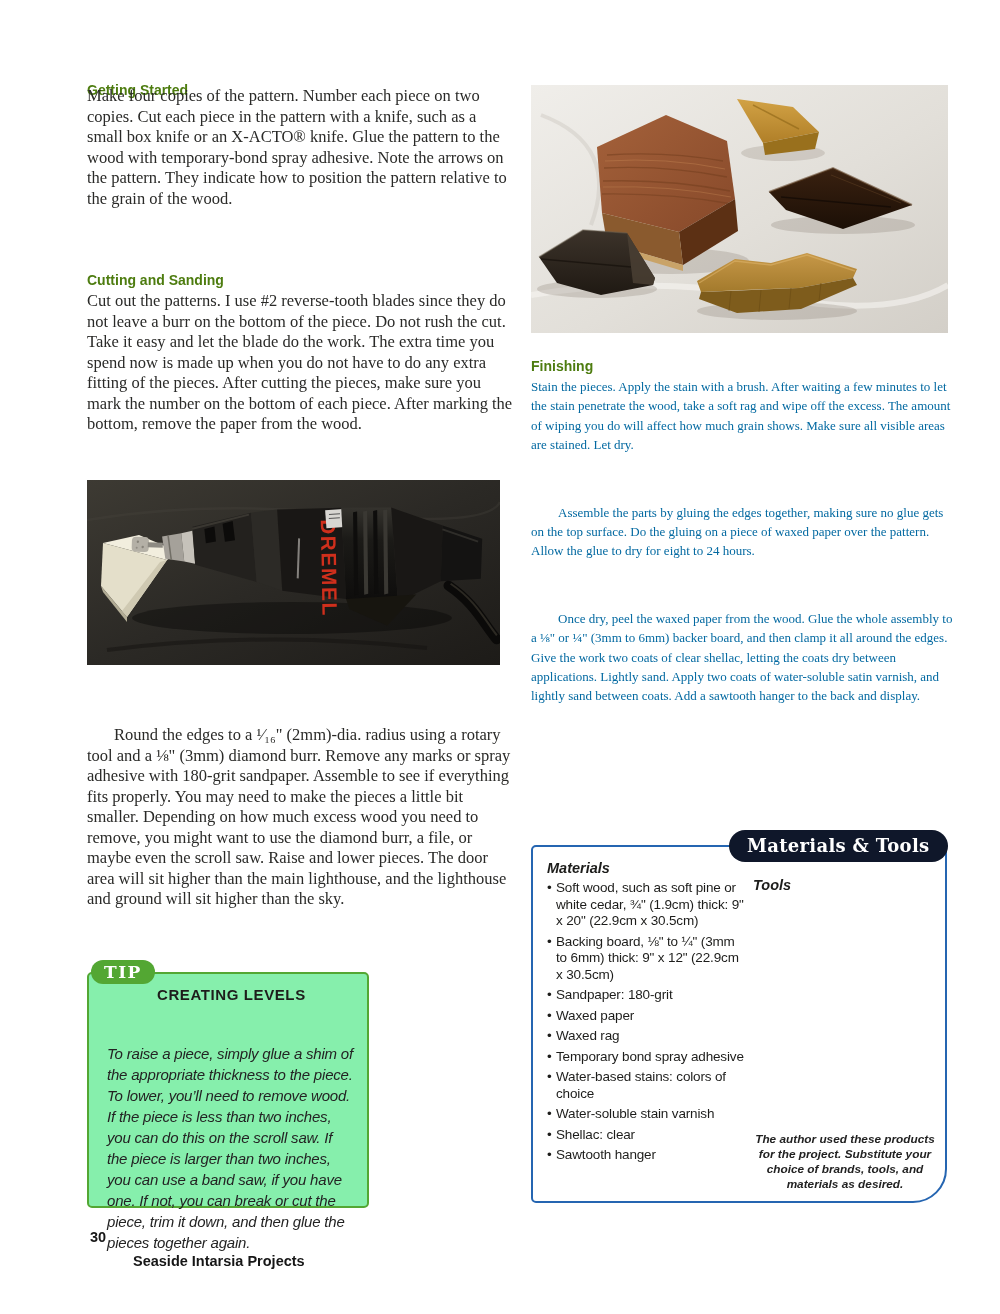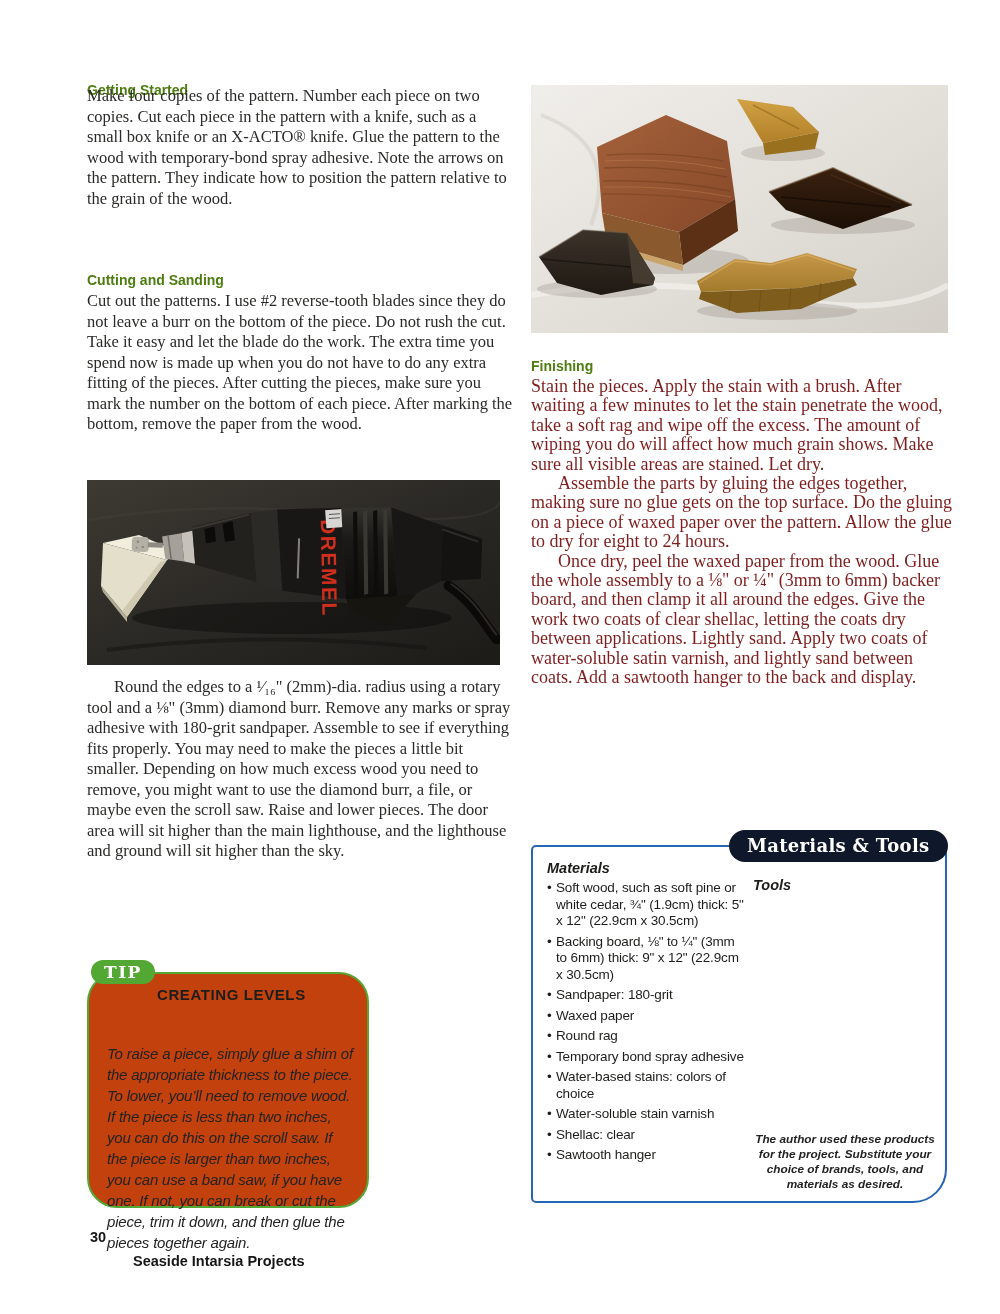--- a/index.html
+++ b/index.html
@@ -2,25 +2,25 @@
 <html><head>
 <meta charset="utf-8">
 <style>
   html,body{margin:0;padding:0;background:#ffffff;}
   .page{position:relative;width:1000px;height:1314px;background:#ffffff;overflow:hidden;
         font-family:"Liberation Serif","DejaVu Serif",serif;color:#2a2a28;}
   .abs{position:absolute;}
   .green-h{font-family:"Liberation Sans","DejaVu Sans",sans-serif;font-weight:bold;
            font-size:14px;line-height:20px;color:#4d7c0f;}
   .body-p{font-size:16.5px;line-height:20.5px;margin:0;color:#2a2a28;}
-  .body-p-right{font-size:18px;line-height:19.4px;margin:0;color:#7f1d1d;}
-  .indent{text-indent:27px;}
+  .body-p-right{font-size:13px;line-height:19.4px;margin:0;color:#0369a1;}
+  .indent{text-indent:27px;margin-top:48px;}
   .photo{display:block;}
   
-  .tip-box{border:2.5px solid #53a733;border-radius:30px;background:#c2410c;}
+  .tip-box{border:2.5px solid #53a733;border-radius:5px;background:#86efac;}
   .tip-badge{position:absolute;top:-14px;left:2px;background:#53a733;color:#fff;
              border-radius:15px;padding:2px 13px;font-family:"DejaVu Serif","Liberation Serif",serif;
              font-weight:bold;font-size:17px;letter-spacing:1.5px;}
   .tip-title{position:absolute;top:12px;left:68px;font-family:"Liberation Sans","DejaVu Sans",sans-serif;
              font-weight:bold;font-size:15px;letter-spacing:.6px;color:#1d1d1b;}
   .tip-body{position:absolute;top:37px;left:18px;width:246px;font-family:"Liberation Sans","DejaVu Sans",sans-serif;
             font-style:italic;font-size:15px;line-height:21px;letter-spacing:-.2px;color:#232323;margin-top:32px;}
   
   .mt-box{border:2.5px solid #2565b1;border-radius:5px 5px 34px 5px;background:#fff;}
   .mt-tab{position:absolute;top:-17px;right:-2.5px;background:#0f172a;color:#ffffff;
@@ -200,25 +200,25 @@
     <p class="body-p-right">Stain the pieces. Apply the stain with a brush. After waiting a few minutes to let the stain penetrate the wood, take a soft rag and wipe off the excess. The amount of wiping you do will affect how much grain shows. Make sure all visible areas are stained. Let dry.</p>
     <p class="body-p-right indent">Assemble the parts by gluing the edges together, making sure no glue gets on the top surface. Do the gluing on a piece of waxed paper over the pattern. Allow the glue to dry for eight to 24 hours.</p>
     <p class="body-p-right indent">Once dry, peel the waxed paper from the wood. Glue the whole assembly to a ⅛" or ¼" (3mm to 6mm) backer board, and then clamp it all around the edges. Give the work two coats of clear shellac, letting the coats dry between applications. Lightly sand. Apply two coats of water-soluble satin varnish, and lightly sand between coats. Add a sawtooth hanger to the back and display.</p>
   </div>
 
   <div class="abs mt-box" style="left:531px;top:845px;width:412px;height:354px;">
     <div class="mt-tab">Materials &amp; Tools</div>
 
     <div class="abs mt-h" style="left:14px;top:13px;">Materials</div>
     <ul class="abs mt-list" style="left:14px;top:33px;width:198px;">
-      <li>Soft wood, such as soft pine or white cedar, ¾" (1.9cm) thick: 5" x 12" (22.9cm x 30.5cm)</li>
+      <li>Soft wood, such as soft pine or white cedar, ¾" (1.9cm) thick: 9" x 20" (22.9cm x 30.5cm)</li>
       <li>Backing board, ⅛" to ¼" (3mm to 6mm) thick: 9" x 12" (22.9cm x 30.5cm)</li>
       <li>Sandpaper: 180-grit</li>
       <li>Waxed paper</li>
-      <li>Round rag</li>
+      <li>Waxed rag</li>
       <li>Temporary bond spray adhesive</li>
       <li>Water-based stains: colors of choice</li>
       <li>Water-soluble stain varnish</li>
       <li>Shellac: clear</li>
       <li>Sawtooth hanger</li>
     </ul>
 
     <div class="abs mt-h" style="left:220px;top:30px;">Tools</div>
 
     <div class="abs mt-note" style="left:214px;top:285px;width:196px;">The author used these products for the project. Substitute your choice of brands, tools, and materials as desired.</div>

